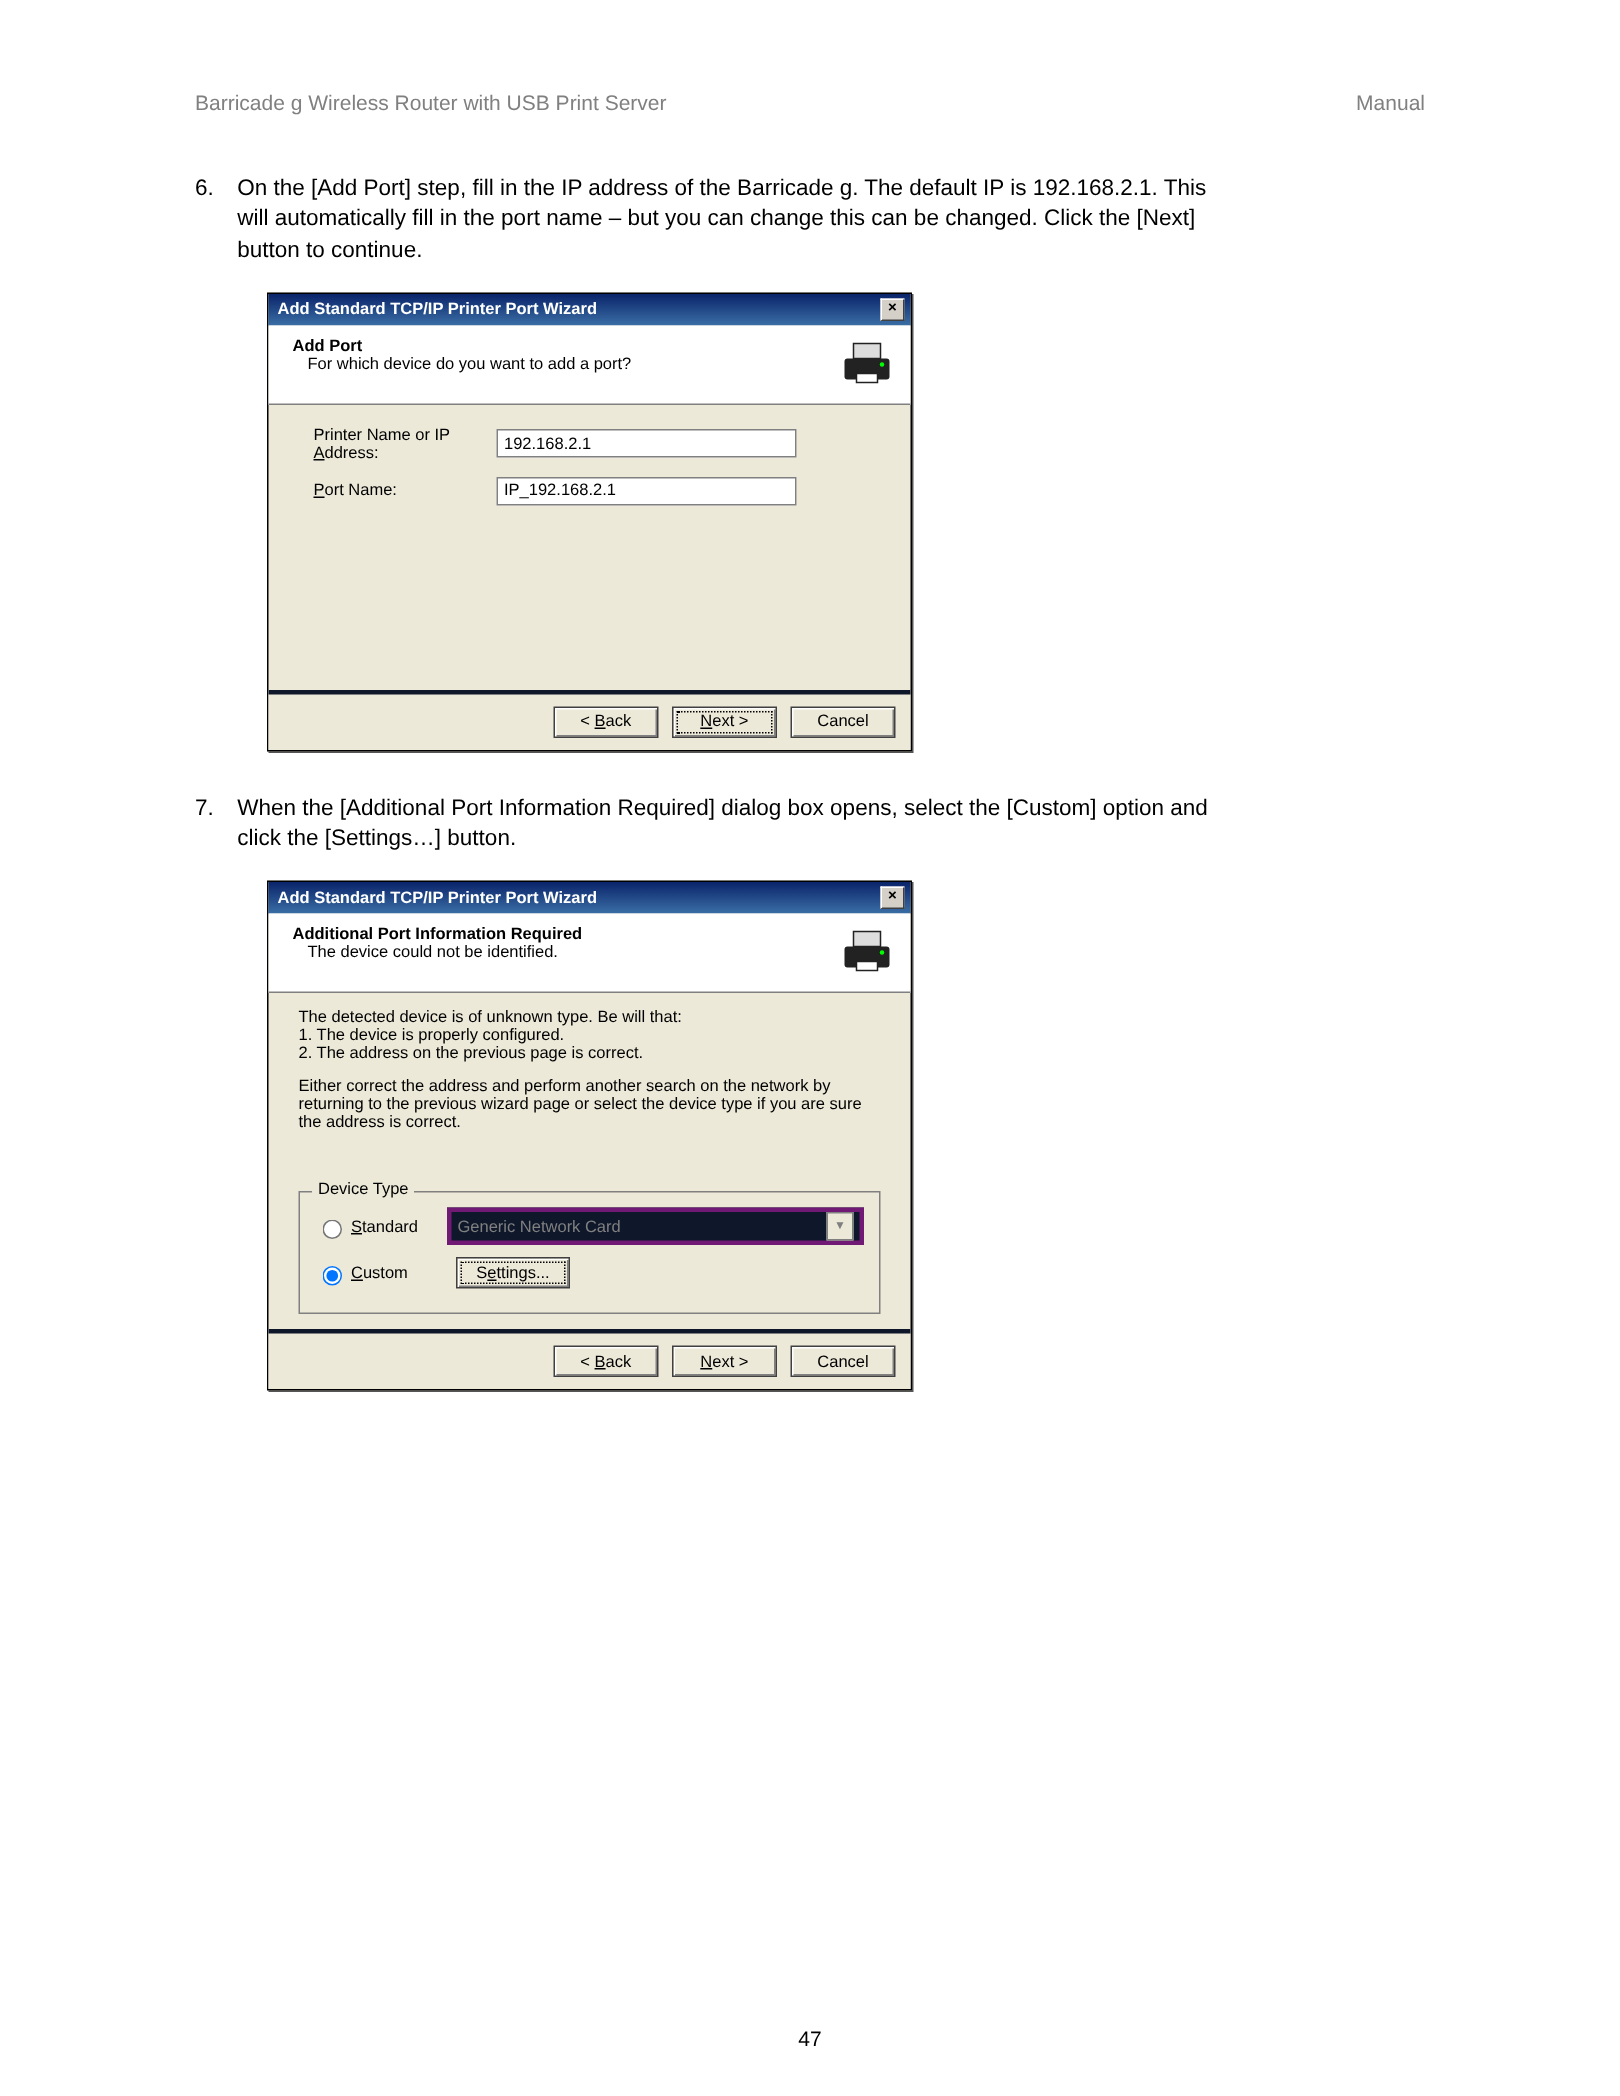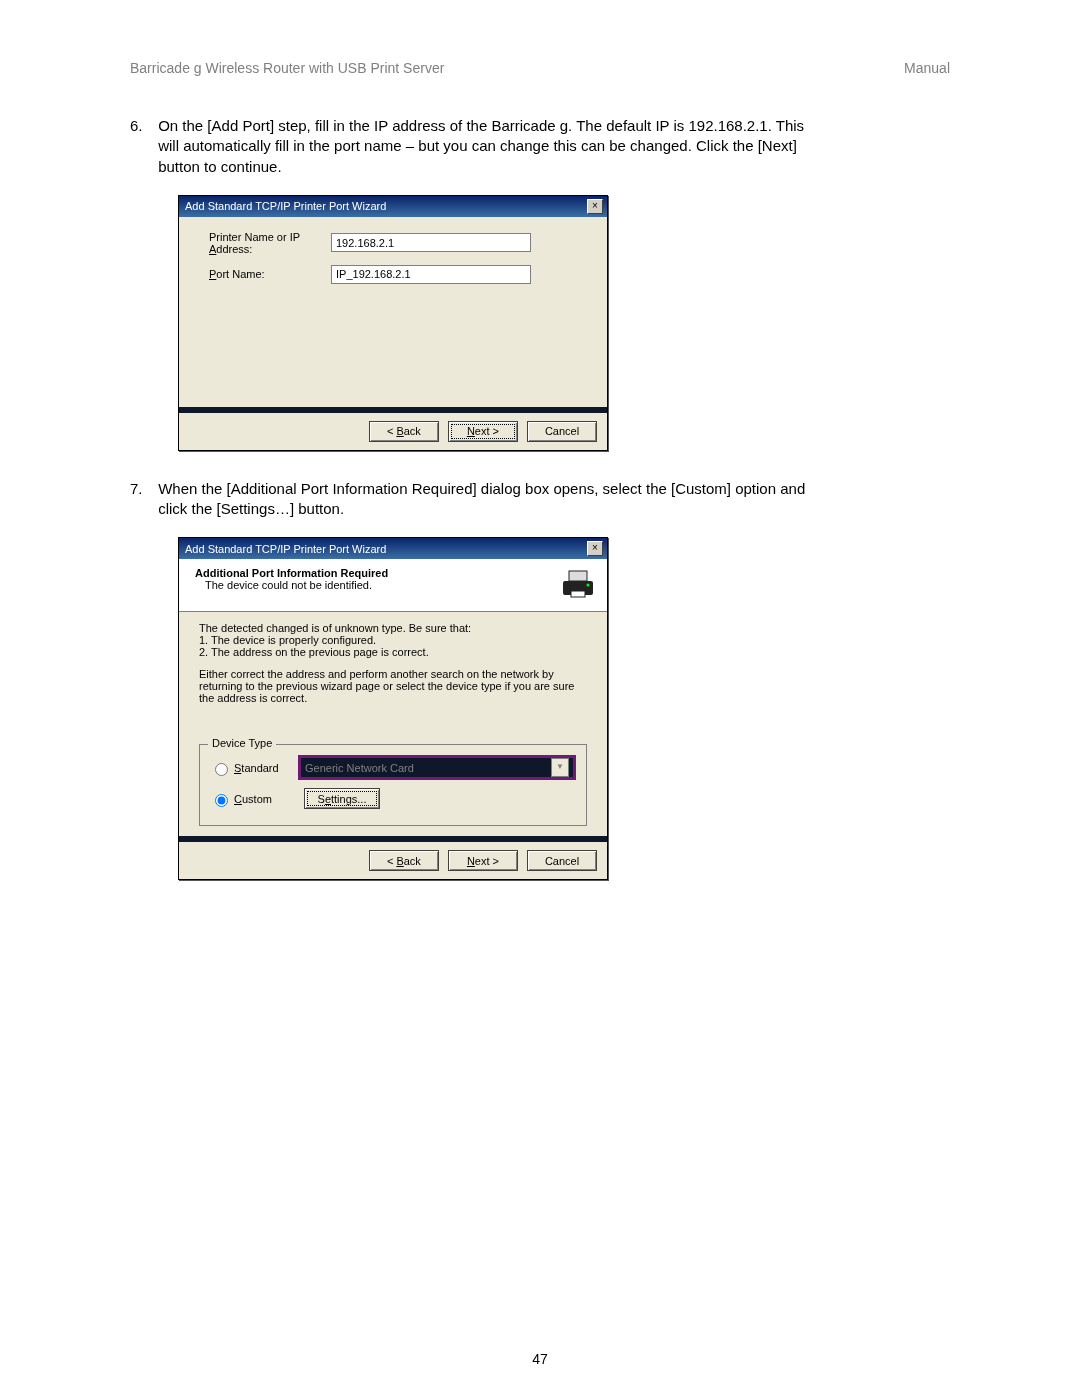--- a/index.html
+++ b/index.html
@@ -50,21 +50,21 @@
     border: 1px solid #000;
     box-shadow: 1px 1px 0 #555;
     background: #ece9d8; 
     font-family: Tahoma, Arial, sans-serif;
     font-size: 11px;
     color: #000;
   }
   .titlebar {
     background: linear-gradient(#0a246a,#3a6ea5);
     color: #fff;
-    font-weight: normal;
+    font-weight: bold;
     font-size: 11px;
     padding: 3px 4px 3px 6px;
     display: flex;
     justify-content: space-between;
     align-items: center;
   }
   .closebtn {
     width: 14px; height: 13px;
     background: #d4d0c8;
     border: 1px solid #fff;
@@ -107,21 +107,21 @@
   .text-input {
     width: 190px;
     height: 17px;
     border: 1px solid #808080;
     background: #fff;
     font-size: 11px;
     padding: 0 4px;
     font-family: Tahoma, Arial, sans-serif;
   }
   .btnbar {
-    border-top: 6px solid #0f172a;
+    border-top: 3px solid #0f172a;
     padding: 8px 10px 8px 0;
     text-align: right;
     background: #ece9d8;
   }
   .winbtn {
     display: inline-block;
     min-width: 70px;
     height: 21px;
     background: #ece9d8;
     border: 1px solid #404040;
@@ -202,20 +202,32 @@
   <div class="instr">
     <span class="instr-num">6.</span>
     <span class="instr-body">On the [Add Port] step, fill in the IP address of the Barricade g.  The default IP is 192.168.2.1.  This will automatically fill in the port name – but you can change this can be changed.  Click the [Next] button to continue.</span>
   </div>
 
   <div class="dlg">
     <div class="titlebar">
       <span>Add Standard TCP/IP Printer Port Wizard</span>
       <span class="closebtn">×</span>
     </div>
+    <div class="banner">
+      <div class="banner-txt">
+        <div class="banner-title">Add Port</div>
+        <div class="banner-sub">For which device do you want to add a port?</div>
+      </div>
+      <svg class="printer" viewBox="0 0 34 34">
+        <rect x="2" y="14" width="30" height="14" rx="2" fill="#222"></rect>
+        <rect x="8" y="4" width="18" height="10" fill="#ddd" stroke="#222"></rect>
+        <rect x="10" y="24" width="14" height="6" fill="#fff" stroke="#222"></rect>
+        <circle cx="27" cy="18" r="1.5" fill="#0f0"></circle>
+      </svg>
+    </div>
     <div class="body-area">
       <div class="form-row">
         <div class="form-lbl">
           <span>Printer Name or IP </span><span class="u">A</span><span>ddress:</span>
         </div>
         <input class="text-input" value="192.168.2.1" style="">
       </div>
       <div class="form-row">
         <div class="form-lbl">
           <span class="u">P</span><span>ort Name:</span>
@@ -250,21 +262,21 @@
         <div class="banner-sub">The device could not be identified.</div>
       </div>
       <svg class="printer" viewBox="0 0 34 34">
         <rect x="2" y="14" width="30" height="14" rx="2" fill="#222"></rect>
         <rect x="8" y="4" width="18" height="10" fill="#ddd" stroke="#222"></rect>
         <rect x="10" y="24" width="14" height="6" fill="#fff" stroke="#222"></rect>
         <circle cx="27" cy="18" r="1.5" fill="#0f0"></circle>
       </svg>
     </div>
     <div class="body-area2">
-      <div>The detected changed is of unknown type.  Be sure that:</div>
+      <div>The detected device is of unknown type.  Be will that:</div>
       <div>1.  The device is properly configured.</div>
       <div>2.  The address on the previous page is correct.</div>
       <div style="margin-top:10px;">Either correct the address and perform another search on the network by returning to the previous wizard page or select the device type if you are sure the address is correct.</div>
 
       <div class="groupbox">
         <span class="legend">Device Type</span>
 
         <div class="radio-row">
           <input type="radio" name="devtype" style="">
           <span class="radio-lbl">

